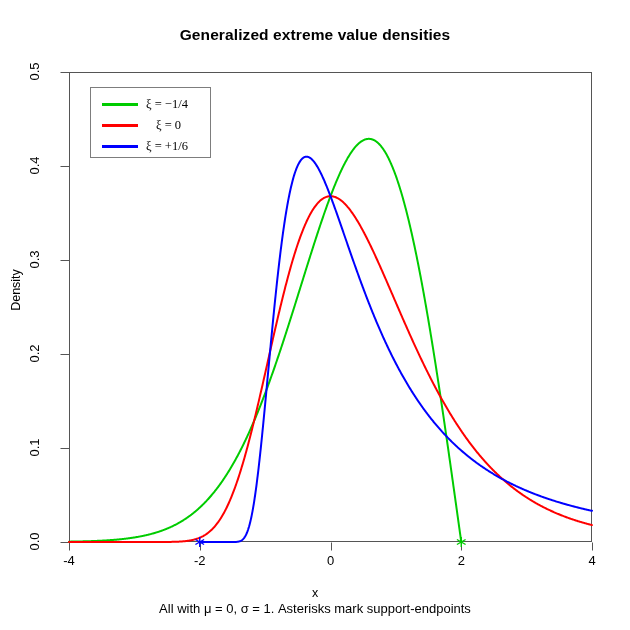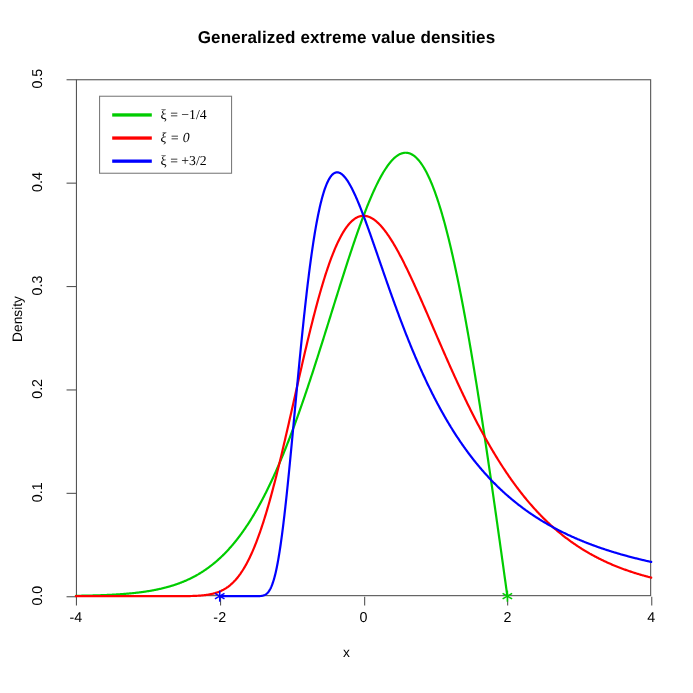--- a/index.html
+++ b/index.html
@@ -96,21 +96,21 @@
     margin-left: 11px;
     margin-right: 8px;
     flex: 0 0 auto;
   }
   .legend-text {
     font-size: 12.5px;
     font-family: "Liberation Serif", serif;
     white-space: nowrap;
   }
   .legend-text.centered {
-    font-style: italic;
+    margin-left: 10px;
   }
   svg.plot-canvas {
     position: absolute;
     left: 0;
     top: 0;
   }
 </style>
 </head>
 <body>
 
@@ -150,20 +150,21 @@
         <g>
           <line x1="199.75" y1="537.00" x2="199.75" y2="547.00" stroke="#0000FF" stroke-width="1.4"></line>
           <line x1="204.08" y1="539.50" x2="195.42" y2="544.50" stroke="#0000FF" stroke-width="1.4"></line>
           <line x1="204.08" y1="544.50" x2="195.42" y2="539.50" stroke="#0000FF" stroke-width="1.4"></line>
         </g>
       </g>
   </svg>
 
   <div class="axis-label-y">Density</div>
   <div class="axis-label-x">x</div>
+  <div class="sub-caption">All with μ = 0, σ = 1. Asterisks mark support-endpoints</div>
 
   <div id="xtick-labels">
       <div class="tick-label-x" style="left: 49px;">-4</div>
       <div class="tick-label-x" style="left: 179.75px;">-2</div>
       <div class="tick-label-x" style="left: 310.5px;">0</div>
       <div class="tick-label-x" style="left: 441.25px;">2</div>
       <div class="tick-label-x" style="left: 572px;">4</div>
     </div>
   <div id="ytick-labels">
       <div class="tick-label-y" style="top: 534px;">0.0</div>
@@ -179,18 +180,18 @@
         <div class="legend-row" style="top: 6px;">
           <div class="legend-swatch" style="background: rgb(0, 204, 0);"></div>
           <span class="legend-text">ξ = −1/4</span>
         </div>
         <div class="legend-row" style="top: 27px;">
           <div class="legend-swatch" style="background: rgb(255, 0, 0);"></div>
           <span class="legend-text centered">ξ = 0</span>
         </div>
         <div class="legend-row" style="top: 48px;">
           <div class="legend-swatch" style="background: rgb(0, 0, 255);"></div>
-          <span class="legend-text">ξ = +3/2</span>
+          <span class="legend-text">ξ = +1/6</span>
         </div>
       </div>
   </div>
 
 </div>
 
 </body></html>

